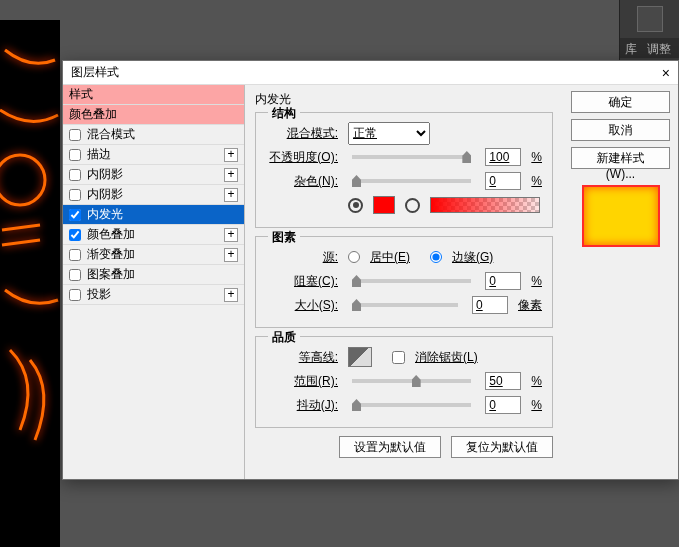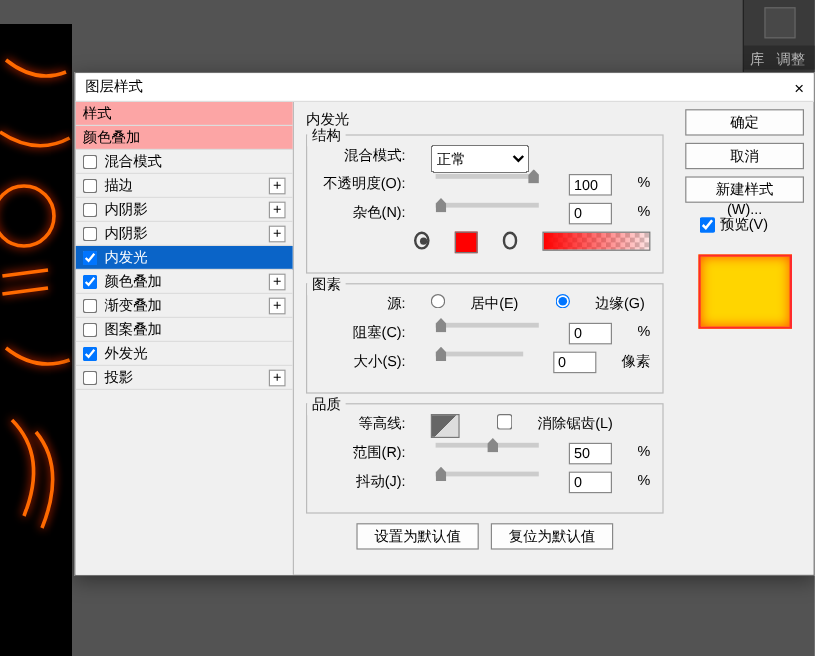--- a/index.html
+++ b/index.html
@@ -30,33 +30,33 @@
 .style-list .row .plus { position: absolute; right: 6px; width: 14px; height: 14px; border: 1px solid #999; background: #fff; text-align: center; line-height: 10px; font-size: 12px; }
 .style-list .footer { height: 24px; border-top: 1px solid #bbb; display: flex; align-items: center; padding: 0 6px; gap: 6px; }
 .style-list .footer .fx { font-style: italic; font-weight: bold; }
 .style-list .footer .arrow { font-size: 9px; }
 .style-list .footer .spacer { flex: 1; }
 .style-list .footer .trash { width: 14px; height: 16px; }
 
 .content { flex: 1; padding: 6px 10px; overflow: auto; }
 .content .title { margin-bottom: 4px; }
 .group { border: 1px solid #bbb; padding: 8px 10px 10px; margin-bottom: 8px; position: relative; }
-.group .legend { position: absolute; top: -8px; left: 0; background: #f0f0f0; padding: 0 4px; }
-.form-row { display: flex; align-items: flex-start; height: 24px; gap: 21px; }
+.group .legend { position: absolute; top: -8px; left: 12px; background: #f0f0f0; padding: 0 4px; font-weight: bold; }
+.form-row { display: flex; align-items: center; height: 24px; gap: 10px; text-decoration: underline; }
 .form-row .label { width: 72px; text-align: right; }
 .form-row select { height: 23px; width: 82px; font-size: 12px; }
 .form-row input[type=text] { width: 36px; height: 18px; border: 1px solid #888; padding: 0 3px; text-align: left; }
 .slider { flex: 1; height: 4px; background: #ccc; position: relative; margin: 0 4px; }
 .slider .thumb { position: absolute; top: -4px; width: 9px; height: 12px; background: #888; clip-path: polygon(50% 0, 100% 40%, 100% 100%, 0 100%, 0 40%); }
 .color-swatch { width: 22px; height: 18px; border: 1px solid #777; }
 .radio-circle { width: 15px; height: 15px; border: 2px solid #444; border-radius: 50%; display: inline-block; position: relative; }
 .radio-circle.checked::after { content: ''; position: absolute; left: 2.5px; top: 2.5px; width: 6px; height: 6px; background: #444; border-radius: 50%; }
 .gradient-bar { width: 110px; height: 16px; border: 1px solid #777; background: linear-gradient(to right, red, rgba(255,0,0,0.1)), repeating-conic-gradient(#ccc 0 25%, #fff 0 50%) 0 0/8px 8px; }
 .contour-swatch { width: 24px; height: 20px; border: 1px solid #777; background: linear-gradient(135deg, #666 50%, #ddd 50%); }
-.btn-row { display: flex; justify-content: center; gap: 10px; margin-top: 6px; }
+.btn-row { display: flex; justify-content: flex-end; gap: 10px; margin-top: 6px; }
 .btn { border: 1px solid #888; background: #fdfdfd; padding: 2px 14px; height: 22px; }
 
 .right-col { width: 115px; padding: 6px 8px; display: flex; flex-direction: column; gap: 6px; align-items: stretch; }
 .right-col .btn { width: 100%; text-align: center; }
 .preview-check { display: flex; align-items: center; gap: 4px; margin-top: 4px; padding-left: 12px; }
 .preview-box { width: 78px; height: 62px; margin: 10px auto 0; border: 2px solid #ff2a2a; background: #ffd500; box-shadow: inset 0 0 10px rgba(255,0,0,0.6); }
 
 input[type=radio] { width:12px; height:12px; }
 </style>
 </head>
@@ -133,24 +133,20 @@
             <div class="row">
               <input type="checkbox" style="">
               <span>渐变叠加</span>
               <span class="plus">+</span>
             </div>
             <div class="row">
               <input type="checkbox" style="">
               <span>图案叠加</span>
             </div>
             <div class="row">
-              <input type="checkbox" checked="" style="">
-              <span>外发光</span>
-            </div>
-            <div class="row">
               <input type="checkbox" style="">
               <span>投影</span>
               <span class="plus">+</span>
             </div>
           </div>
       </div>
     </div>
 
     <div class="content">
       <div class="title">内发光</div>
@@ -242,21 +238,17 @@
       <div class="btn-row">
         <button class="btn">设置为默认值</button>
         <button class="btn">复位为默认值</button>
       </div>
     </div>
 
     <div class="right-col">
       <button class="btn">确定</button>
       <button class="btn">取消</button>
       <button class="btn">新建样式(W)...</button>
-      <div class="preview-check">
-        <input type="checkbox" checked="" style="">
-        <span>预览(V)</span>
-      </div>
       <div class="preview-box"></div>
     </div>
 
   </div>
 </div>
 
 </body></html>

